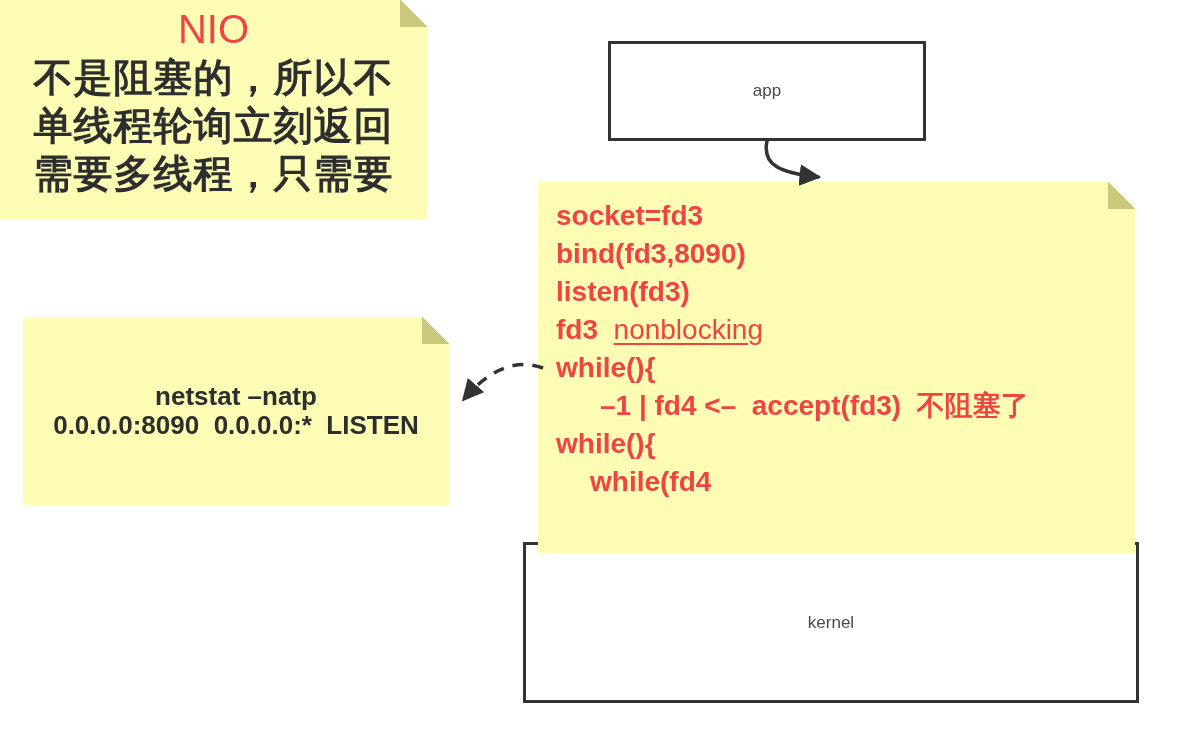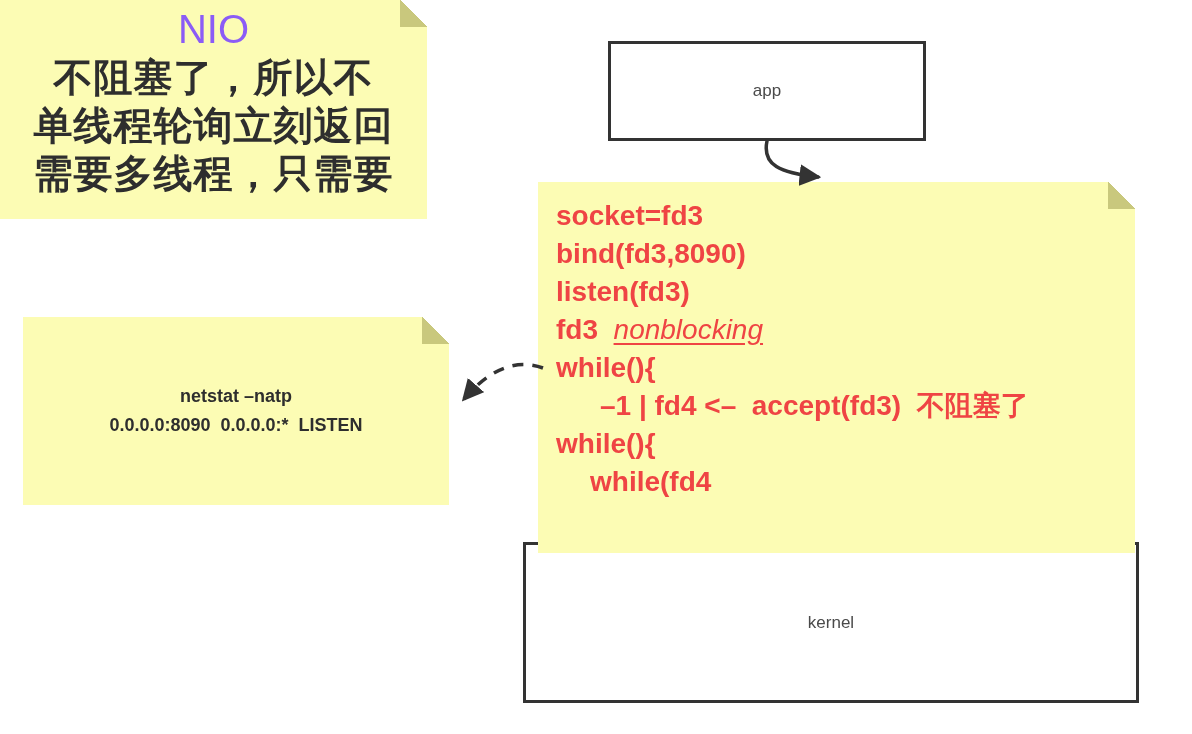--- a/index.html
+++ b/index.html
@@ -14,54 +14,54 @@
   }
   .dogear {
     position:absolute; top:0; right:0; width:27px; height:27px;
     background:linear-gradient(to bottom left,
       #ffffff 0%, #ffffff 49.5%, #c9c87d 50%, #c9c87d 100%);
   }
   
   .nio-note { left:0; top:0; width:427px; height:219px; padding-top:4px; }
   .nio-title {
     text-align:center; font-size:40px; font-weight:400;
-    color:#8b5cf6; line-height:50px;
+    color:#ef4444; line-height:50px;
   }
   .nio-line {
     text-align:center; font-size:39px; font-weight:700;
     color:#2e2e2e; line-height:48px; white-space:pre; letter-spacing:1px;
   }
   
   .netstat-note {
     left:23px; top:317px; width:426px; height:188px;
     display:flex; flex-direction:column; justify-content:center; align-items:center;
   }
   .netstat-line {
-    font-size:18px; font-weight:700; color:#2e2e2e;
+    font-size:26px; font-weight:700; color:#2e2e2e;
     line-height:29px; white-space:pre;
   }
   
   .box {
     position:absolute; background:#ffffff; border:3px solid #333333;
     box-sizing:border-box; display:flex; align-items:center; justify-content:center;
   }
   .app-box { left:608px; top:41px; width:318px; height:100px; z-index:1; }
   .kernel-box { left:523px; top:542px; width:616px; height:161px; z-index:1; }
   .box-label { font-size:17px; color:#4a4a4a; font-weight:400; }
   
   .code-note {
     left:538px; top:182px; width:597px; height:371px;
     padding:15px 18px; z-index:2;
   }
   .code-line {
     font-size:28px; font-weight:700; color:#ef4444;
     line-height:38px; white-space:pre;
   }
   .code-line .em {
-    font-style:italic; font-weight:400;
+    font-weight:400;
     text-decoration:underline; text-underline-offset:4px;
   }
   .ind1 { padding-left:44px; }
   .ind2 { padding-left:34px; }
   
   .arrows {
     position:absolute; left:0; top:0; width:1192px; height:734px;
     z-index:3; pointer-events:none;
   }
 </style>
@@ -74,21 +74,21 @@
     <span class="box-label">app</span>
   </div>
 
   <div class="box kernel-box">
     <span class="box-label">kernel</span>
   </div>
 
   <div class="note nio-note">
     <div class="dogear"></div>
     <div class="nio-title">NIO</div>
-    <div class="nio-line">不阻塞了，所以不</div>
+    <div class="nio-line">不是阻塞的，所以不</div>
     <div class="nio-line">单线程轮询立刻返回</div>
     <div class="nio-line">需要多线程，只需要</div>
   </div>
 
   <div class="note netstat-note">
     <div class="dogear"></div>
     <div class="netstat-line">netstat –natp</div>
     <div class="netstat-line">0.0.0.0:8090  0.0.0.0:*  LISTEN</div>
   </div>
 

